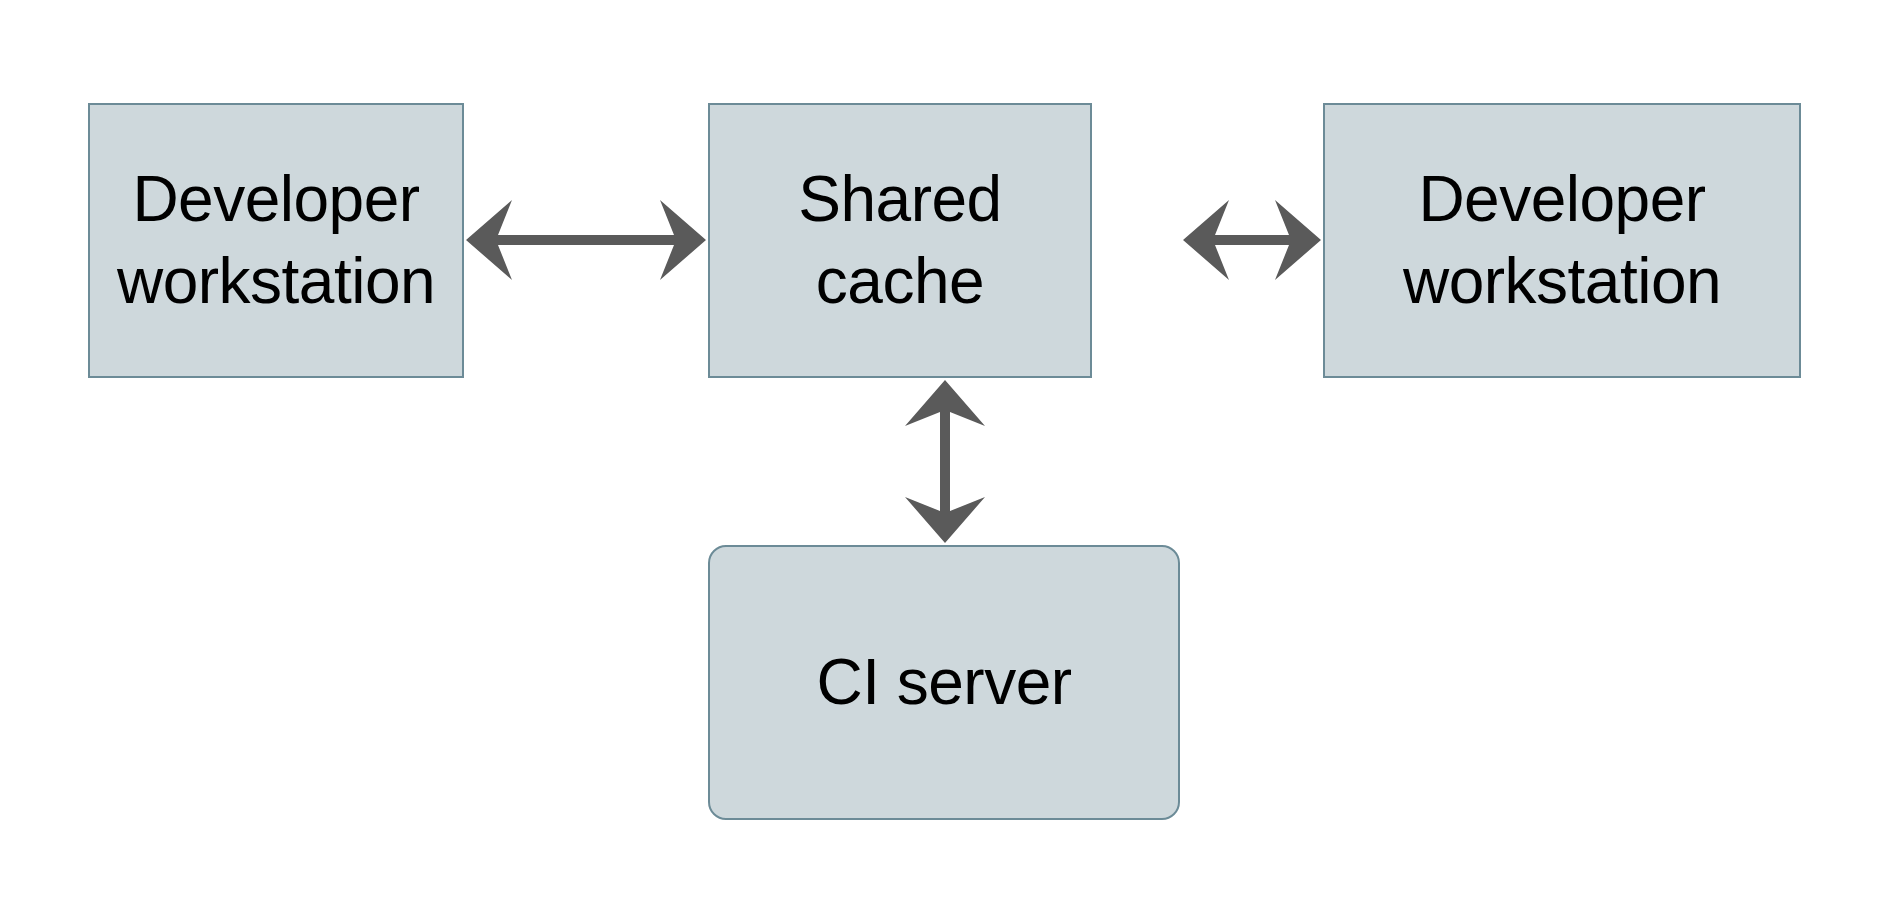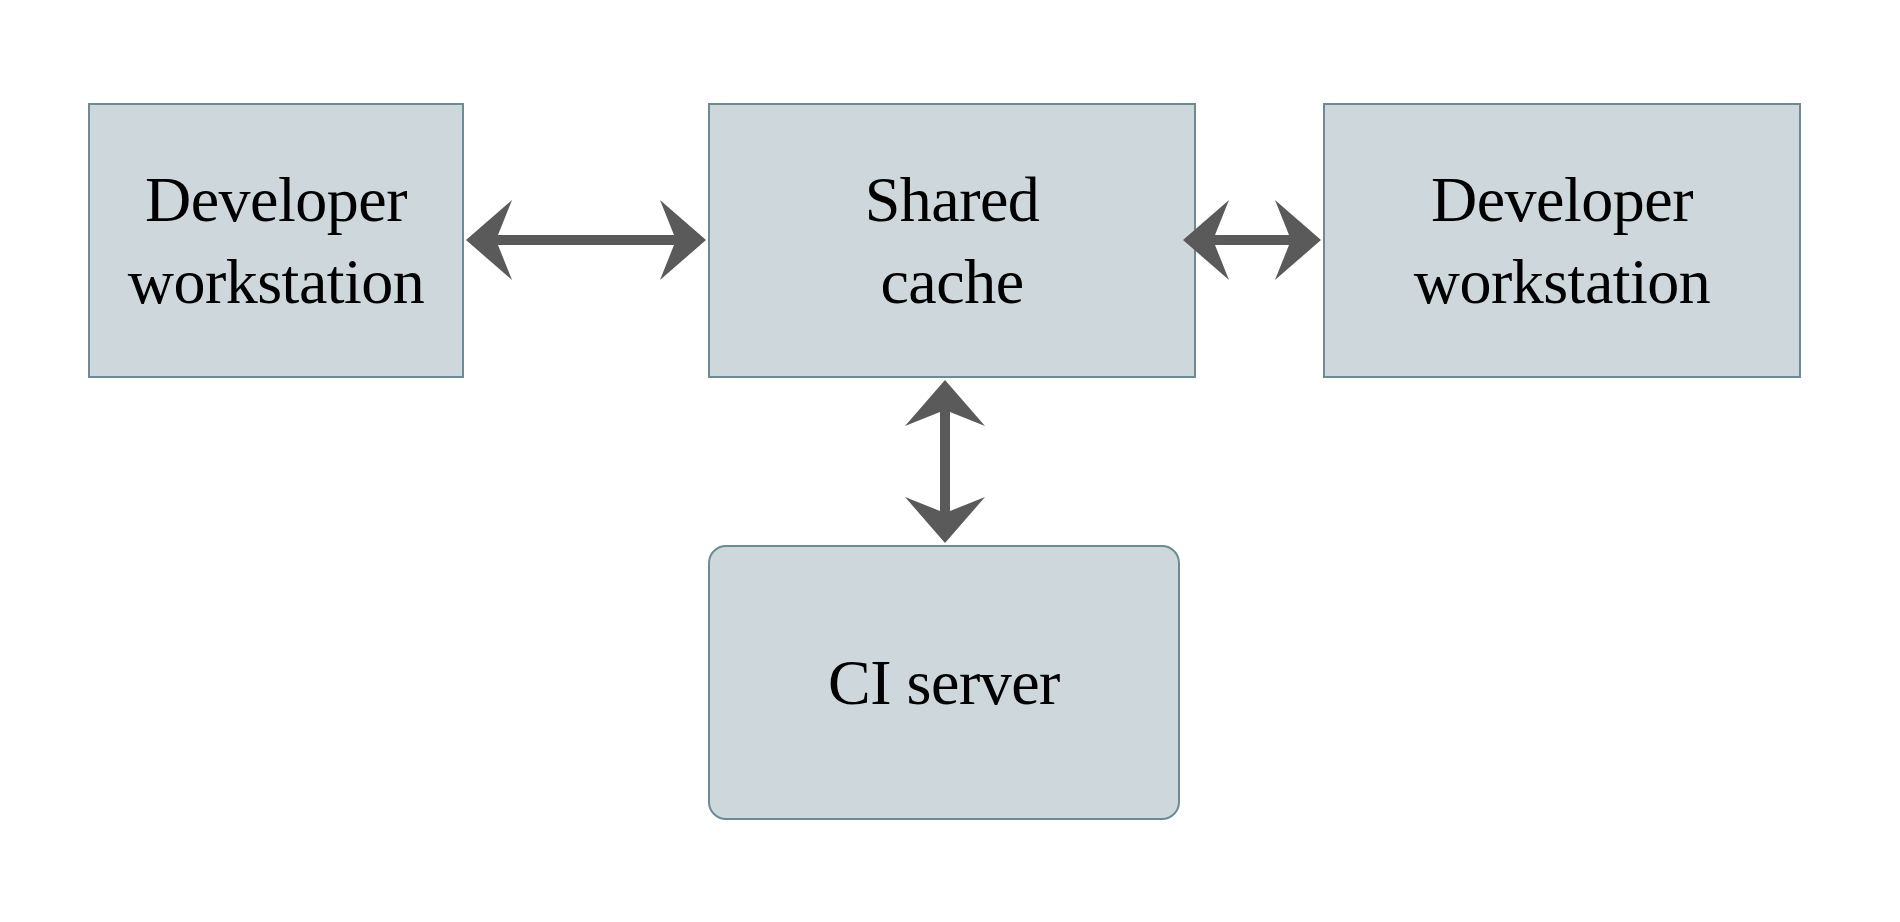--- a/index.html
+++ b/index.html
@@ -22,21 +22,21 @@
     position: absolute;
     box-sizing: border-box;
     background: #ced8dc;
     border: 2px solid #6c8b97;
     display: flex;
     align-items: center;
     justify-content: center;
     text-align: center;
   }
   .node-label {
-    font-family: Liberation Serif, serif;
+    font-family: Liberation Sans, sans-serif;
     font-weight: 400;
     font-size: 64px;
     line-height: 1.28;
     color: #000000;
     letter-spacing: -0.5px;
     white-space: pre-line;
     padding: 0 4px;
   }
   .connector {
     position: absolute;
@@ -50,21 +50,21 @@
 </head>
 <body>
 
 <div id="canvas" style="background: rgb(255, 255, 255);">
 
   <div class="node" id="node-0" style="left: 88px; top: 103px; width: 376px; height: 275px; background: rgb(206, 216, 220); border-color: rgb(108, 139, 151);">
     <span class="node-label" style="color: rgb(0, 0, 0);">Developer
 workstation</span>
   </div>
 
-  <div class="node" id="node-1" style="left: 708px; top: 103px; width: 488px; height: 275px; background: rgb(206, 216, 220); border-color: rgb(108, 139, 151);">
+  <div class="node" id="node-1" style="left: 708px; top: 103px; width: 384px; height: 275px; background: rgb(206, 216, 220); border-color: rgb(108, 139, 151);">
     <span class="node-label" style="color: rgb(0, 0, 0);">Shared
 cache</span>
   </div>
 
   <div class="node" id="node-2" style="left: 1323px; top: 103px; width: 478px; height: 275px; background: rgb(206, 216, 220); border-color: rgb(108, 139, 151);">
     <span class="node-label" style="color: rgb(0, 0, 0);">Developer
 workstation</span>
   </div>
 
   <div class="node" id="node-3" style="left: 708px; top: 545px; width: 472px; height: 275px; background: rgb(206, 216, 220); border-color: rgb(108, 139, 151); border-radius: 18px;">

